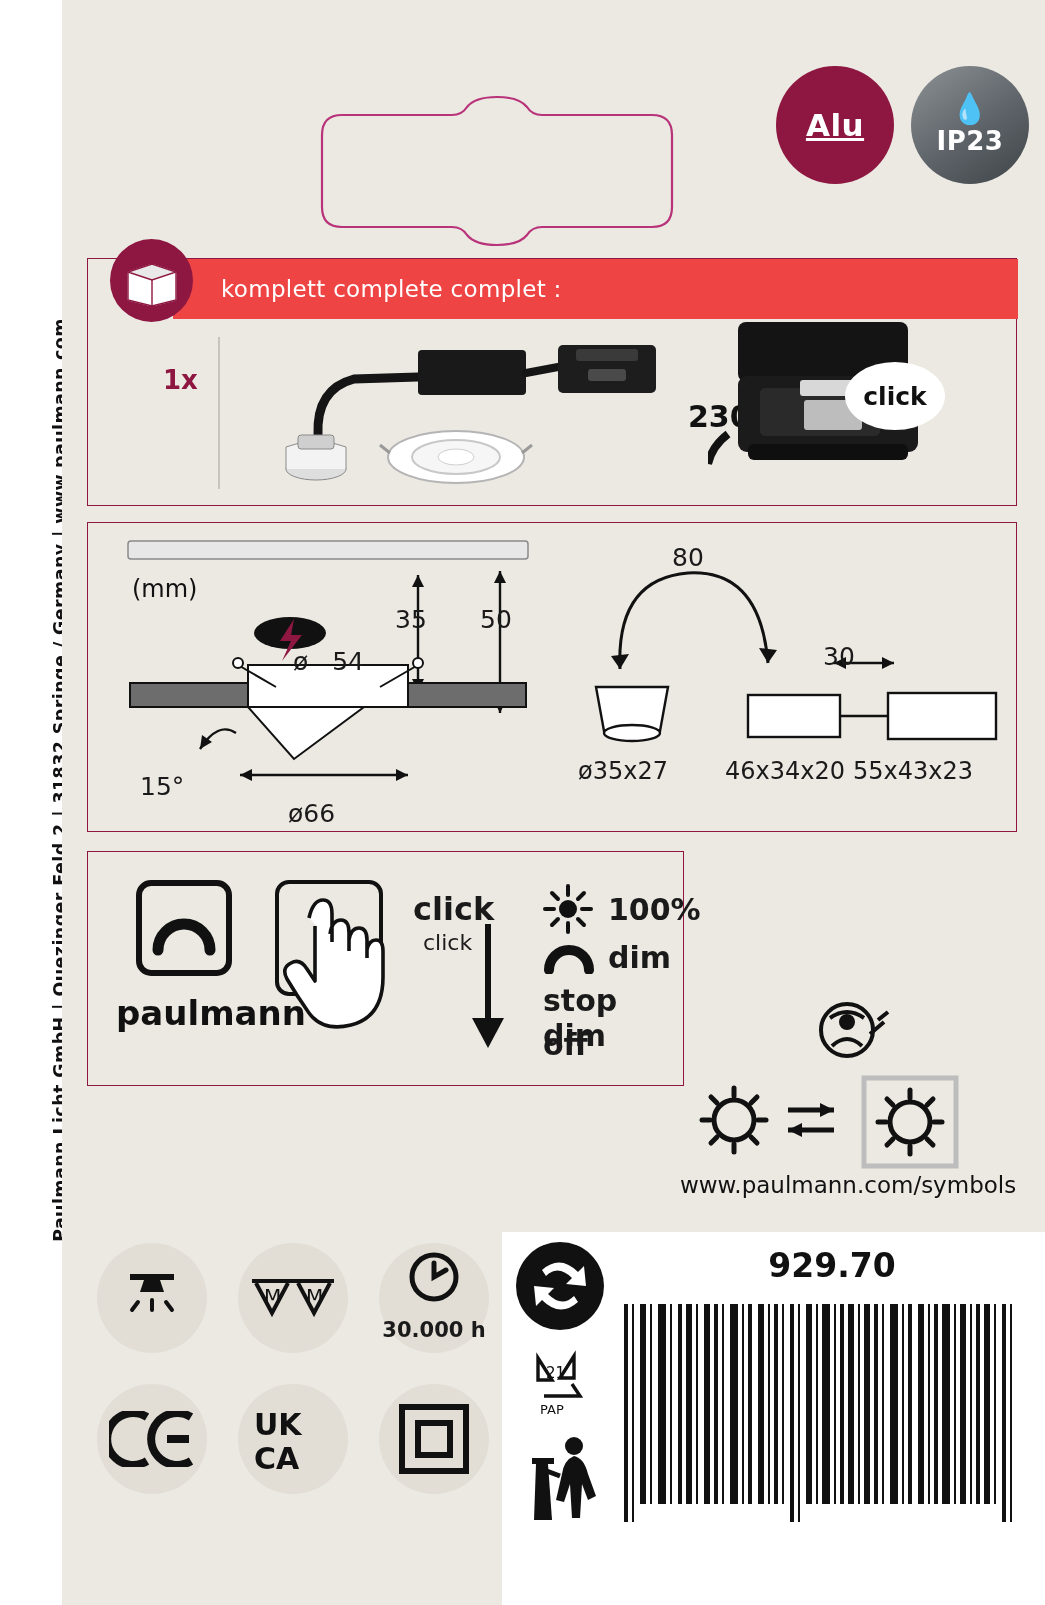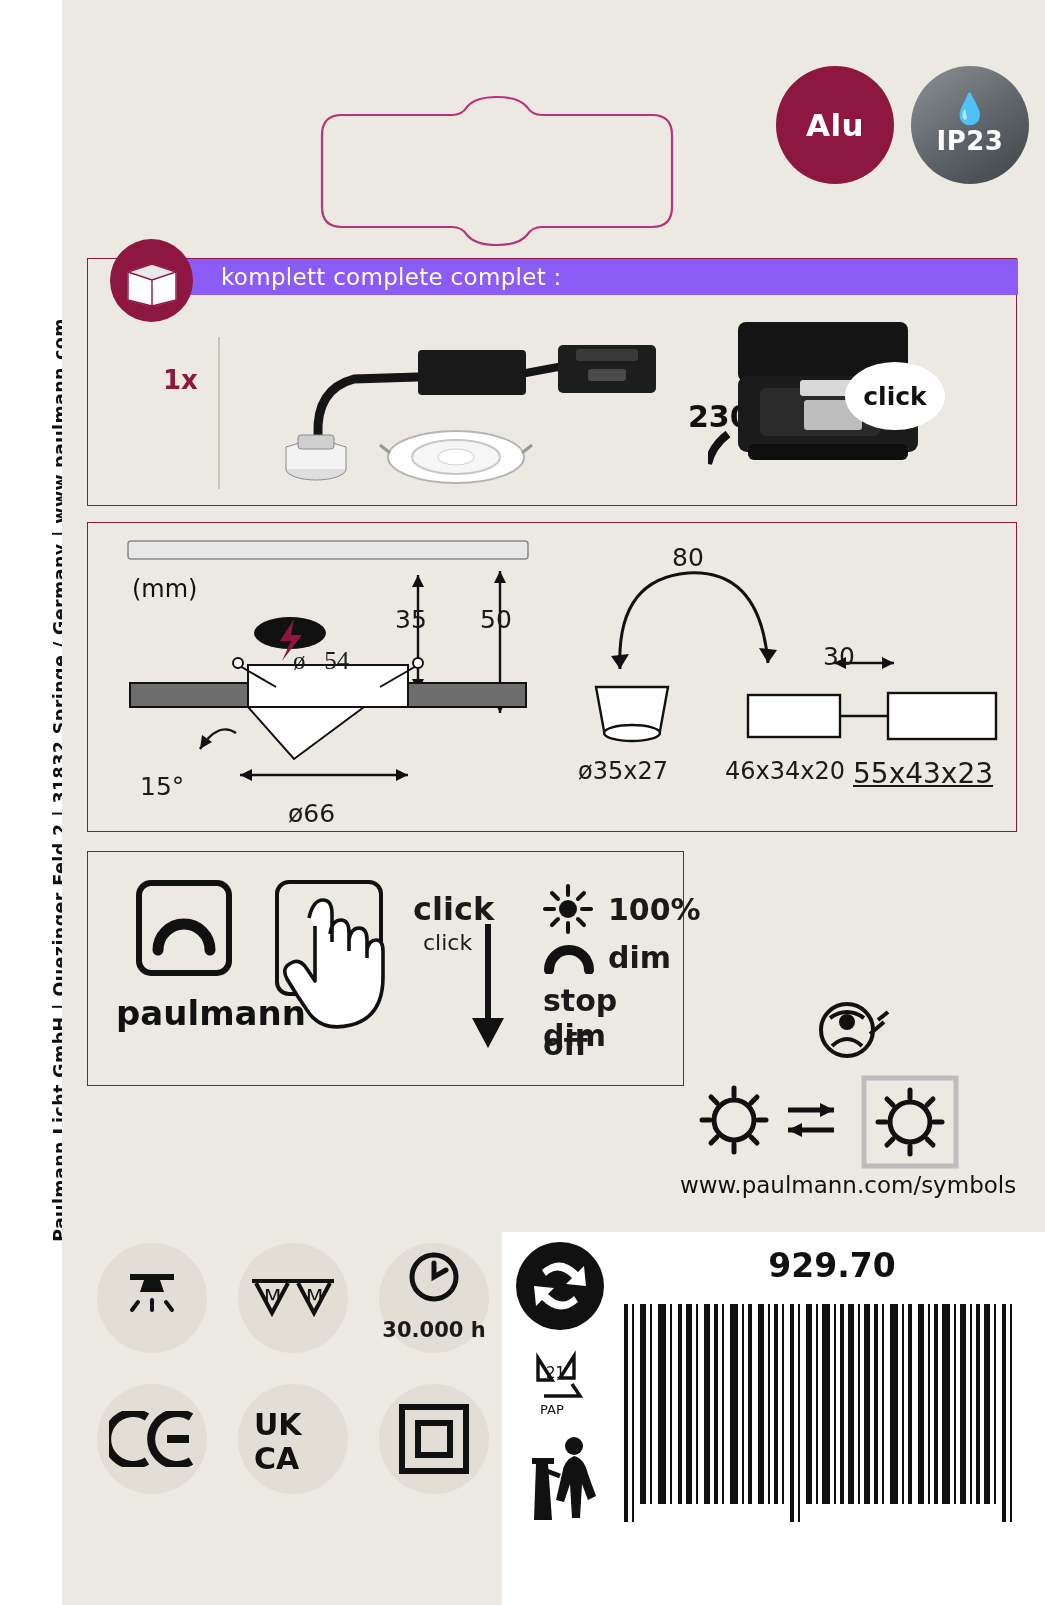--- a/index.html
+++ b/index.html
@@ -34,41 +34,41 @@
     font-weight:600;
   }
   .content{
     position:absolute;left:62px;top:0;width:983px;height:1605px;
     background:#ece9e2;
   }
   
   .badge-alu{
     position:absolute;right:151px;top:66px;width:118px;height:118px;border-radius:50%;
     background:#8e1741;color:#fff;display:flex;align-items:center;justify-content:center;
-    font-size:31px;font-weight:600;letter-spacing:0.5px;
+    font-size:31px;font-weight:600;letter-spacing:0.5px;text-decoration:underline;
   }
   .badge-ip{
     position:absolute;right:16px;top:66px;width:118px;height:118px;border-radius:50%;
     background:linear-gradient(145deg,#8d9296 0%,#5d6368 55%,#3f4448 100%);
     color:#fff;display:flex;flex-direction:column;align-items:center;justify-content:center;
   }
   .badge-ip .drop{font-size:30px;line-height:1;margin-bottom:2px;}
   .badge-ip .ip-label{font-size:26px;font-weight:700;letter-spacing:0.5px;}
 
   
   .product-outline{
     position:absolute;left:250px;top:95px;width:390px;height:155px;
   }
   
   .sec-complete{
     position:absolute;left:25px;top:258px;width:930px;height:248px;
     border:1.6px solid #8e1741;background:transparent;box-sizing:border-box;
   }
   .complete-header{
-    position:absolute;left:85px;top:0px;width:845px;height:36px;background:#8b5cf6;
+    position:absolute;left:85px;top:0px;width:845px;height:60px;background:#ef4444;
     color:#fff;display:flex;align-items:center;padding-left:48px;box-sizing:border-box;
     font-size:23px;letter-spacing:0.3px;
   }
   .box-icon{
     position:absolute;left:22px;top:-20px;width:83px;height:83px;border-radius:50%;
     background:#8e1741;display:flex;align-items:center;justify-content:center;
   }
   .qty{
     position:absolute;left:75px;top:106px;font-size:26px;font-weight:700;color:#8e1741;
   }
@@ -84,28 +84,28 @@
     font-size:25px;font-weight:700;color:#111;
   }
   
   .sec-dims{
     position:absolute;left:25px;top:522px;width:930px;height:310px;
     border:1.6px solid #8e1741;box-sizing:border-box;
   }
   .mm-label{position:absolute;left:44px;top:52px;font-size:24px;color:#111;}
   .t-35{position:absolute;left:307px;top:82px;font-size:25px;}
   .t-50{position:absolute;left:392px;top:82px;font-size:25px;}
-  .t-54{position:absolute;left:205px;top:124px;font-size:25px;font-family:Liberation Serif, serif;}
+  .t-54{position:absolute;left:205px;top:124px;font-size:25px;}
   .t-15{position:absolute;left:52px;top:249px;font-size:25px;}
   .t-66{position:absolute;left:200px;top:276px;font-size:25px;}
   .t-80{position:absolute;left:584px;top:20px;font-size:25px;}
   .t-30{position:absolute;left:735px;top:119px;font-size:25px;}
   .t-d3527{position:absolute;left:490px;top:234px;font-size:24px;}
   .t-463420{position:absolute;left:637px;top:234px;font-size:24px;}
-  .t-554323{position:absolute;left:765px;top:234px;font-size:28px;text-decoration:underline;}
+  .t-554323{position:absolute;left:765px;top:234px;font-size:24px;}
 
   
   .sec-dim{
     position:absolute;left:25px;top:851px;width:597px;height:235px;
     border:1.6px solid #8e1741;box-sizing:border-box;
   }
   .easydim-word{
     position:absolute;left:28px;top:141px;font-size:34px;font-weight:700;color:#111;
   }
   .click-big{position:absolute;left:325px;top:38px;font-size:32px;font-weight:700;}

